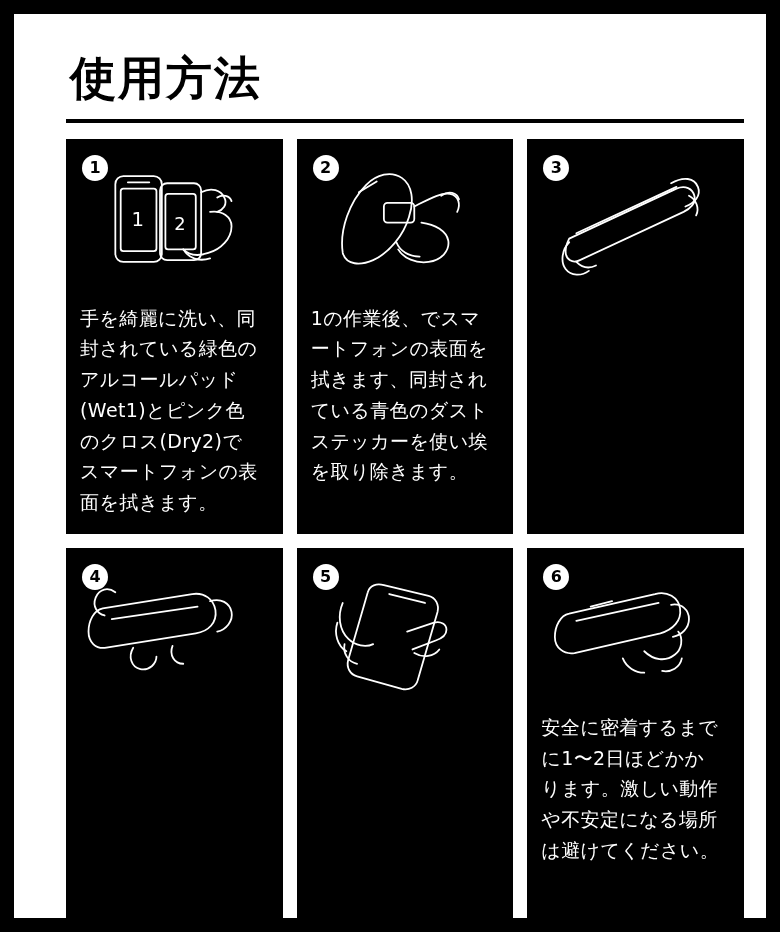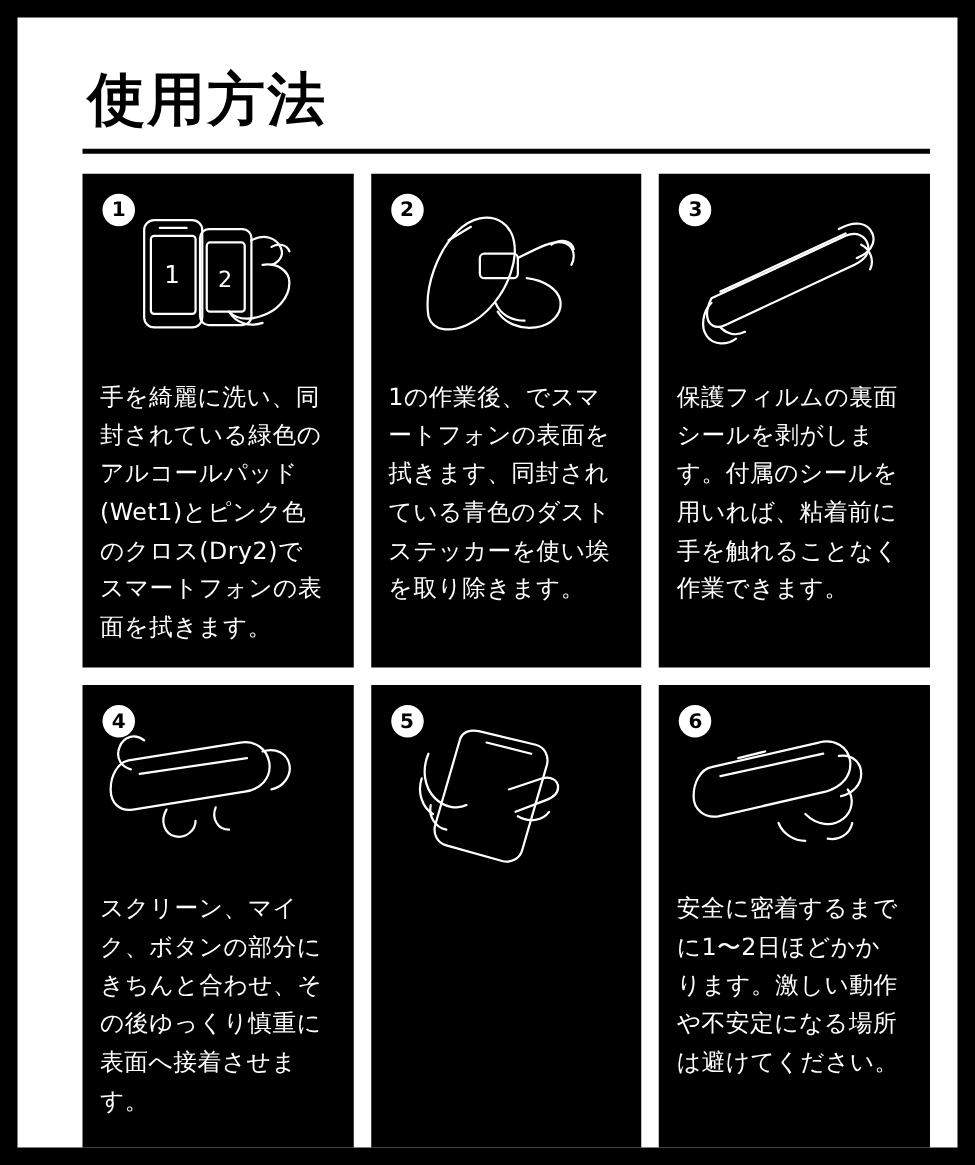--- a/index.html
+++ b/index.html
@@ -40,21 +40,21 @@
     box-sizing: border-box;
     padding: 18px 28px 20px 28px;
   }
   .title {
     font-size: 46px;
     font-weight: 700;
     letter-spacing: 2px;
     color: #000;
     line-height: 1.1;
     margin: 8px 0 0 14px;
-    font-family: Liberation Sans, sans-serif;
+    font-family: Liberation Serif, serif;
   }
   .title-rule {
     margin: 14px 8px 0 10px;
     height: 4px;
     background: #000;
   }
   .grid {
     margin: 16px 8px 0 10px;
     display: grid;
     grid-template-columns: repeat(3, 1fr);
@@ -169,38 +169,36 @@
               <g fill="none" stroke="#ffffff" stroke-width="2" stroke-linejoin="round" stroke-linecap="round">
                 <path d="M36 92 l120 -56 c10 -4 18 0 20 8 c2 8 -4 14 -12 18 l-116 54 c-8 4 -16 0 -16 -10 c0 -6 2 -10 4 -14z"></path>
                 <path d="M44 86 l112 -52"></path>
                 <path d="M150 30 c14 -8 26 -6 30 4 c4 10 -4 18 -14 22"></path>
                 <path d="M36 96 c-8 8 -10 22 -4 30 c6 8 18 8 26 2"></path>
                 <path d="M44 118 c6 6 14 8 22 4"></path>
                 <path d="M170 44 c8 4 12 14 8 22"></path>
               </g>
             </svg>
           </div>
-          <div class="caption">保護フィルムの裏面シールを剥がします。付属のシールを用いれば、粘着前に手を触れることなく作業できます。</div>
         </div>
 
         <div class="card">
           <div class="illus">
             <span class="badge">4</span>
             <svg viewBox="0 0 220 140">
               <g fill="none" stroke="#ffffff" stroke-width="2" stroke-linejoin="round" stroke-linecap="round">
                 <path d="M30 48 l100 -16 c14 -2 24 6 26 18 c2 14 -8 24 -22 26 l-100 16 c-12 2 -20 -6 -20 -18 c0 -12 6 -24 16 -26z"></path>
                 <path d="M40 60 l96 -14"></path>
                 <path d="M150 40 c12 -4 22 2 24 12 c2 10 -6 20 -16 22"></path>
                 <path d="M44 30 c-8 -6 -18 -4 -22 6 c-4 10 2 18 10 20"></path>
                 <path d="M64 92 c-6 10 -2 22 8 24 c10 2 18 -6 18 -14"></path>
                 <path d="M108 90 c-4 10 2 20 12 20"></path>
               </g>
             </svg>
           </div>
-          <div class="caption">スクリーン、マイク、ボタンの部分にきちんと合わせ、その後ゆっくり慎重に表面へ接着させます。</div>
         </div>
 
         <div class="card">
           <div class="illus">
             <span class="badge">5</span>
             <svg viewBox="0 0 220 140">
               <g fill="none" stroke="#ffffff" stroke-width="2" stroke-linejoin="round" stroke-linecap="round">
                 <path d="M86 22 l50 12 c8 2 12 10 10 18 l-22 76 c-2 8 -10 12 -18 10 l-50 -14 c-8 -2 -12 -10 -10 -18 l22 -76 c2 -8 10 -10 18 -8z"></path>
                 <path d="M92 32 l40 10"></path>
                 <path d="M40 42 c-6 14 -4 30 6 40 c8 8 20 10 28 6"></path>

